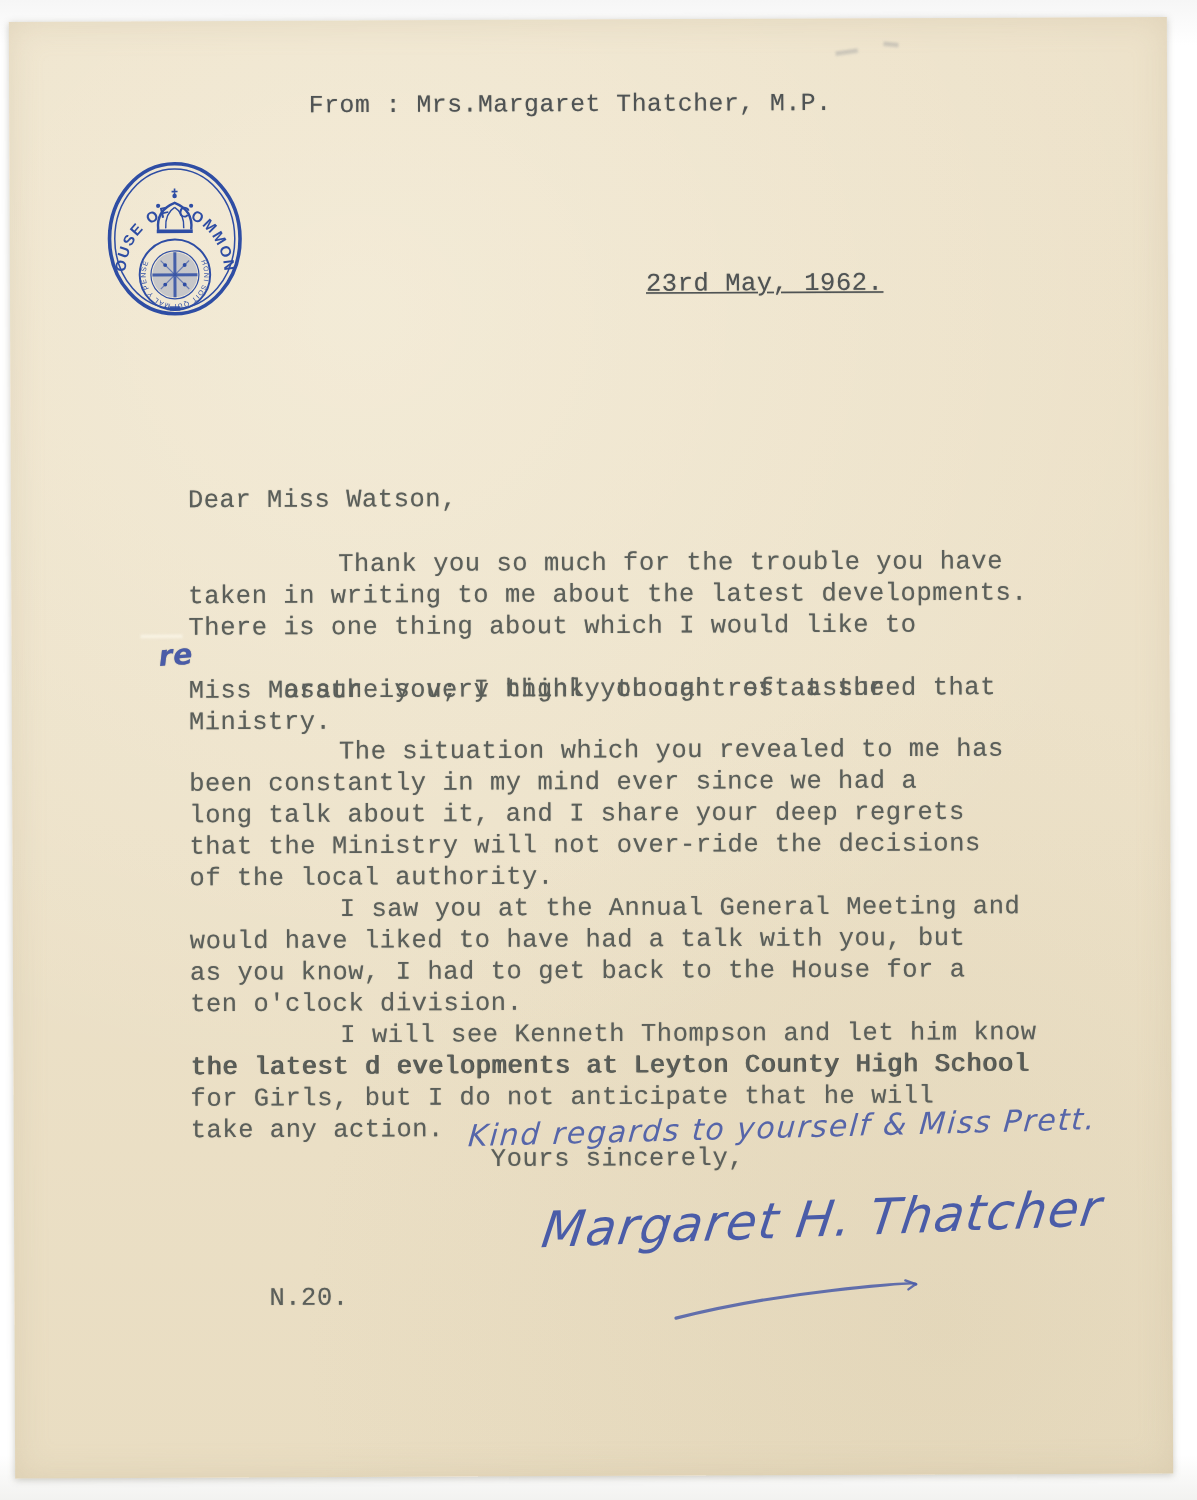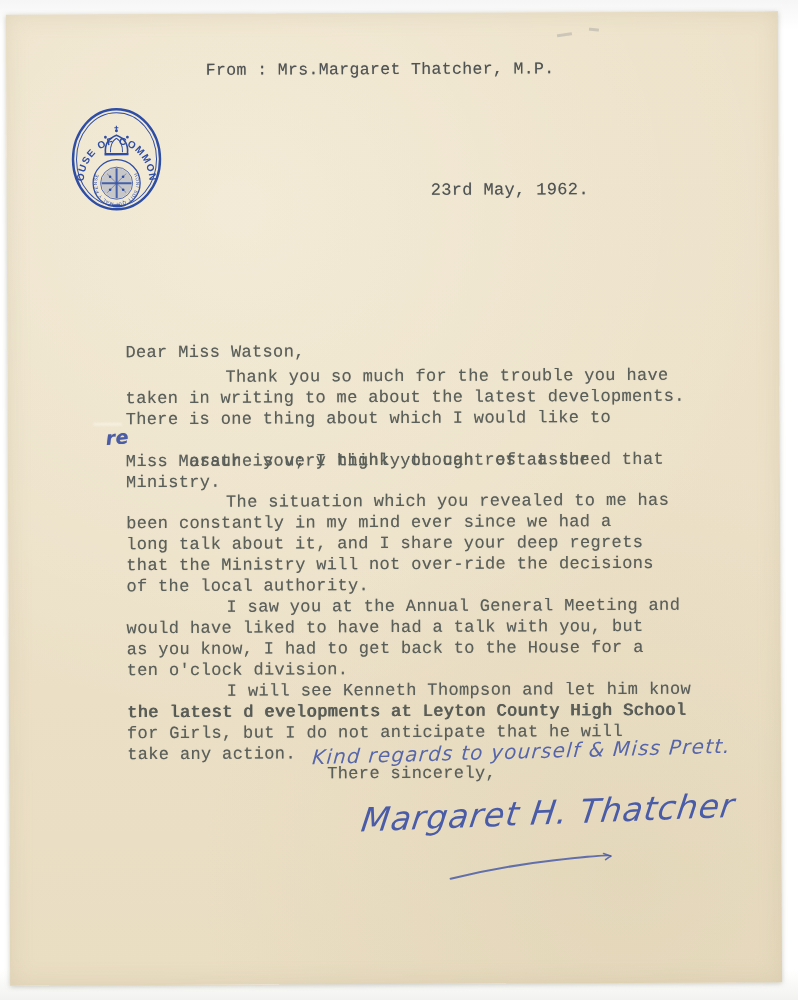--- a/index.html
+++ b/index.html
@@ -19,21 +19,21 @@
     box-shadow:0 1px 5px rgba(110,105,90,0.35), inset 0 0 22px rgba(185,170,135,0.28);
   }
   .typed{
     color:#5b5f5a;
     font-size:17px;line-height:21px;letter-spacing:0.35px;
     text-shadow:0 0 0.7px rgba(91,95,90,0.55);
     white-space:pre;
   }
   .typed-dark{color:#4f5354;}
   .from-line{position:absolute;left:0;right:24px;top:46px;text-align:center;font-size:16.5px;}
-  .date-line{position:absolute;left:424px;top:167px;}
+  .date-line{position:absolute;left:424px;top:167px;text-decoration:underline;}
   .seal{position:absolute;left:64px;top:93px;width:92px;height:104px;}
   .para{position:absolute;left:118px;}
   .line{height:21px;}
   .indent{padding-left:100px;}
   .hw{
     font-family:"DejaVu Sans","Liberation Sans",sans-serif;
     font-style:italic;color:#4a5ca8;
   }
   .hw-re{position:absolute;left:-20px;top:-3px;font-size:19px;font-weight:bold;transform:rotate(-4deg);}
   .rel{position:relative;}
@@ -103,21 +103,21 @@
       <circle cx="39.5" cy="82.5" r="1.3" fill="#2e4da4"></circle>
       <circle cx="52.5" cy="82.5" r="1.3" fill="#2e4da4"></circle>
       <rect x="42.5" y="97" width="7" height="3" fill="#2e4da4" opacity="0.9"></rect>
     </g>
   </svg>
 
   <div class="typed typed-dark date-line">23rd May, 1962.</div>
 
   <div class="fold-mark"></div>
 
-  <div class="para" style="top:328px;">
+  <div class="para" style="top:310px;">
     <div class="typed line">Dear Miss Watson,</div>
   </div>
 
   <div class="para" style="top:353px;">
     <div class="typed line indent">Thank you so much for the trouble you have</div>
     <div class="typed line">taken in writing to me about the latest developments.</div>
     <div class="typed line">There is one thing about which I would like to</div>
     <div class="typed line rel">
       <span class="hw hw-re">re</span><span>assure you; I think you can rest assured that</span>
     </div>
@@ -142,25 +142,26 @@
 
   <div class="para" style="top:667px;">
     <div class="typed line indent">I will see Kenneth Thompson and let him know</div>
     <div class="typed line double-strike">the latest d evelopments at Leyton County High School</div>
     <div class="typed line">for Girls, but I do not anticipate that he will</div>
     <div class="typed line">take any action.</div>
   </div>
 
   <div class="hw closing-note">Kind regards to yourself &amp; Miss Prett.</div>
 
-  <div class="typed yours">There sincerely,</div>
+  <div class="typed yours">Yours sincerely,</div>
 
   <div class="hw signature">Margaret H. Thatcher</div>
 
   <svg class="flourish" width="180" height="36" viewBox="0 0 180 36">
     <path d="M6,30 Q55,18 110,12 T166,8" fill="none" stroke="#4a5ca8" stroke-width="2.1" stroke-linecap="round" opacity="0.85"></path>
     <path d="M166,8 l-7,-2.5 m7,2.5 l-5,3.5" fill="none" stroke="#4a5ca8" stroke-width="1.6" stroke-linecap="round" opacity="0.85"></path>
   </svg>
 
   <div class="address">
+    <div class="typed line">N.20.</div>
   </div>
 
 </div>
 
 </body></html>

